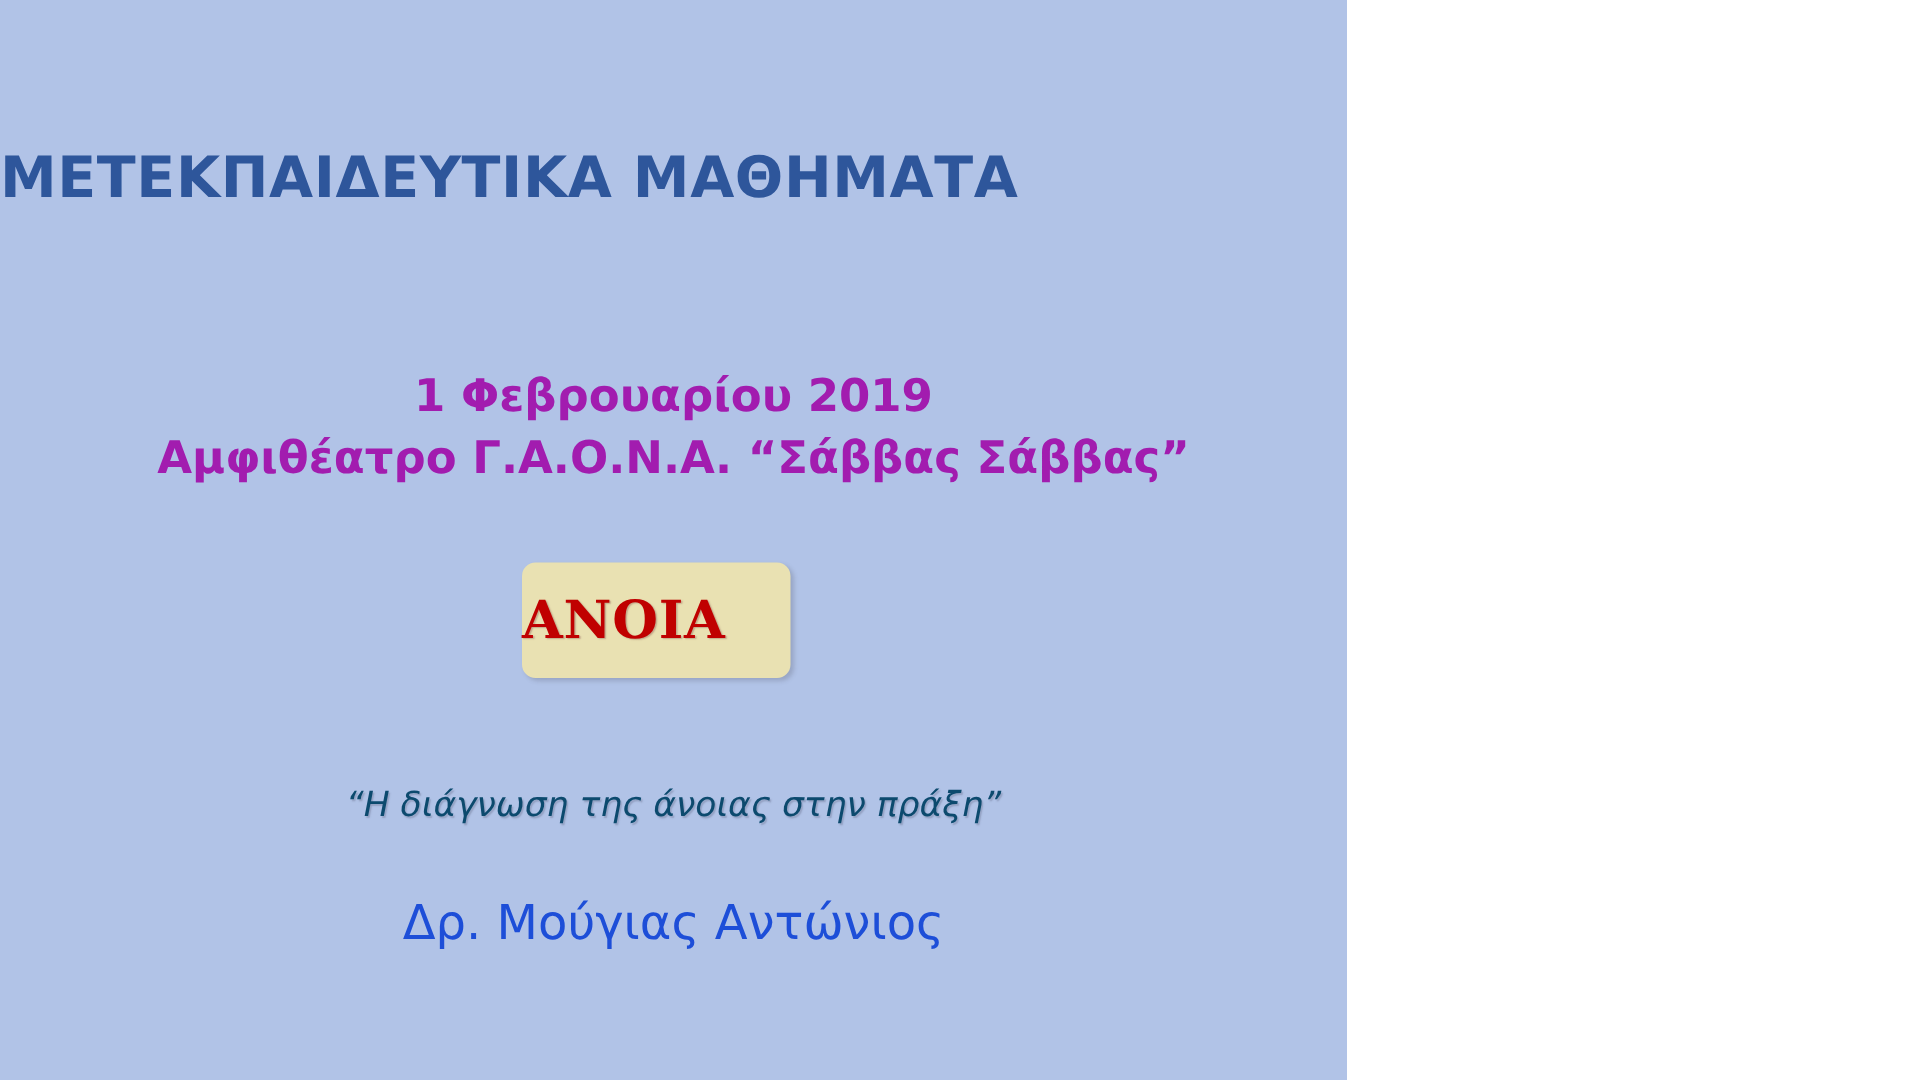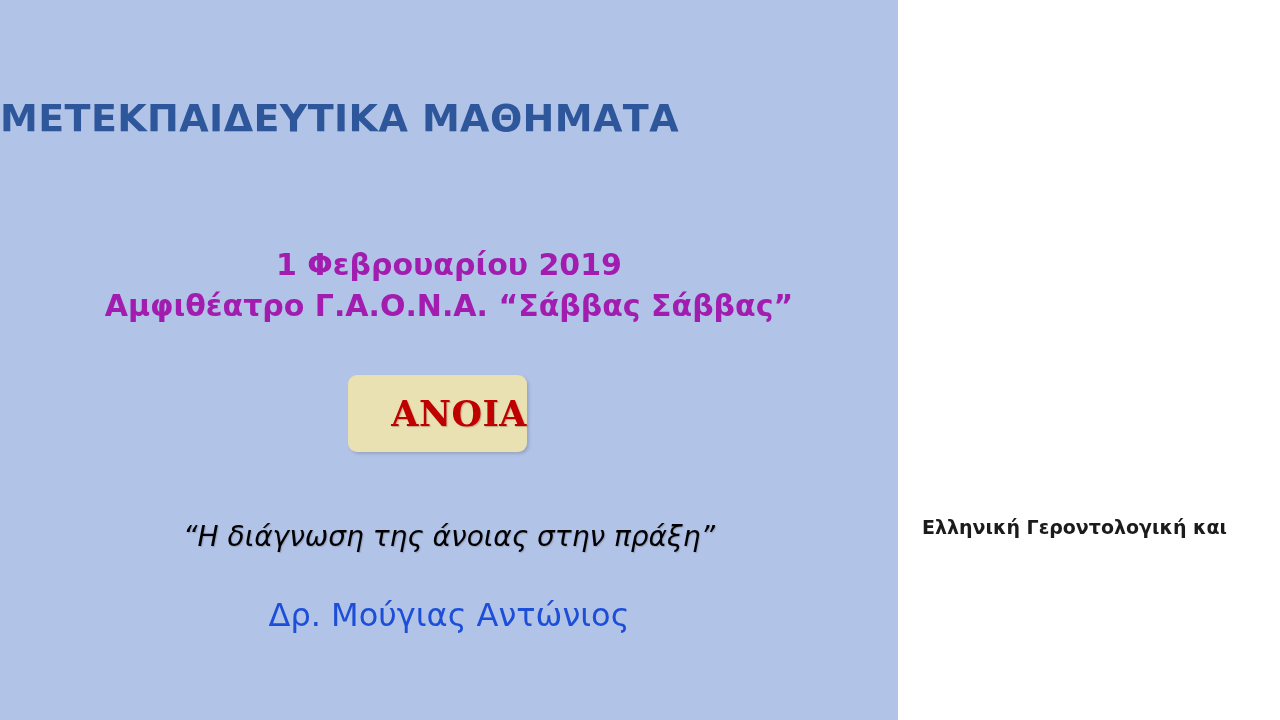--- a/index.html
+++ b/index.html
@@ -68,43 +68,43 @@
     position: absolute;
     left: 348px;
     top: 375px;
     width: 179px;
     height: 77px;
     background: #e9e1b2;
     border-radius: 9px;
     box-shadow: 2px 2px 3px rgba(90, 95, 110, 0.28);
     display: flex;
     align-items: center;
-    justify-content: flex-end;
+    justify-content: flex-start;
   }
   .anoia-label {
     color: #c00000;
     font-family: "DejaVu Serif", "Liberation Serif", serif;
     font-weight: bold;
     font-size: 35px;
     letter-spacing: 0.5px;
     line-height: 1;
     text-shadow: 1px 1px 1px rgba(120, 60, 60, 0.35);
   }
 
   
   .quote-line {
     position: absolute;
     left: 0;
     top: 513px;
     width: 898px;
     text-align: center;
-    color: #000000;
+    color: #0c4a6e;
     font-family: "DejaVu Sans", "Liberation Sans", sans-serif;
     font-style: italic;
-    font-size: 28px;
+    font-size: 23px;
     line-height: 48px;
     white-space: nowrap;
     text-shadow: 1px 1px 1px rgba(110, 120, 150, 0.45);
   }
   .presenter-line {
     position: absolute;
     left: 0;
     top: 592px;
     width: 898px;
     text-align: center;
@@ -187,19 +187,18 @@
     </div>
 
     <div class="quote-line">“Η διάγνωση της άνοιας στην πράξη”</div>
 
     <div class="presenter-line">Δρ. Μούγιας Αντώνιος</div>
   </div>
 
   <div class="logo-area">
 
     <div class="logo-wordmark">
-      <div class="logo-wordmark-line">Ελληνική Γεροντολογική και</div>
     </div>
 
 
   </div>
 
 </div>
 
 </body></html>

